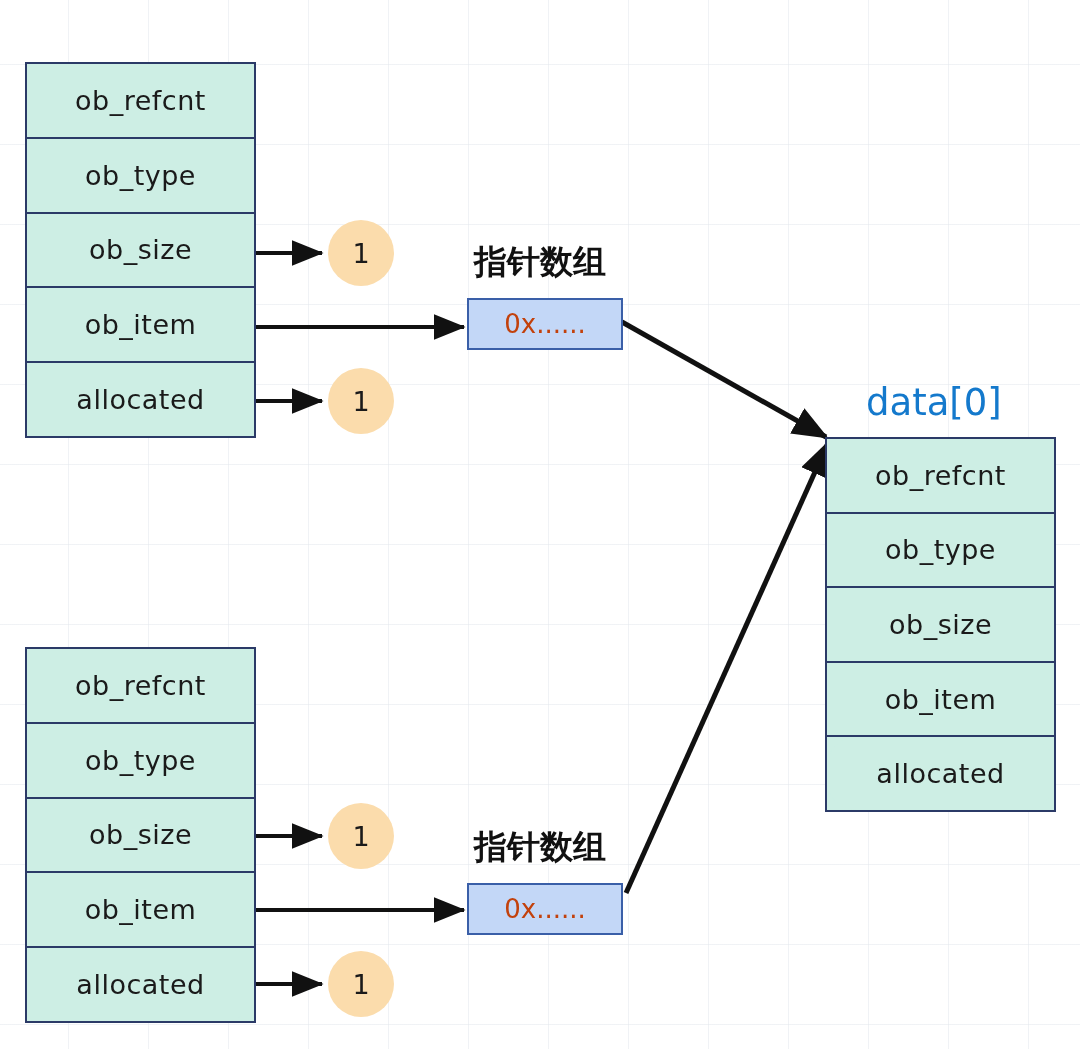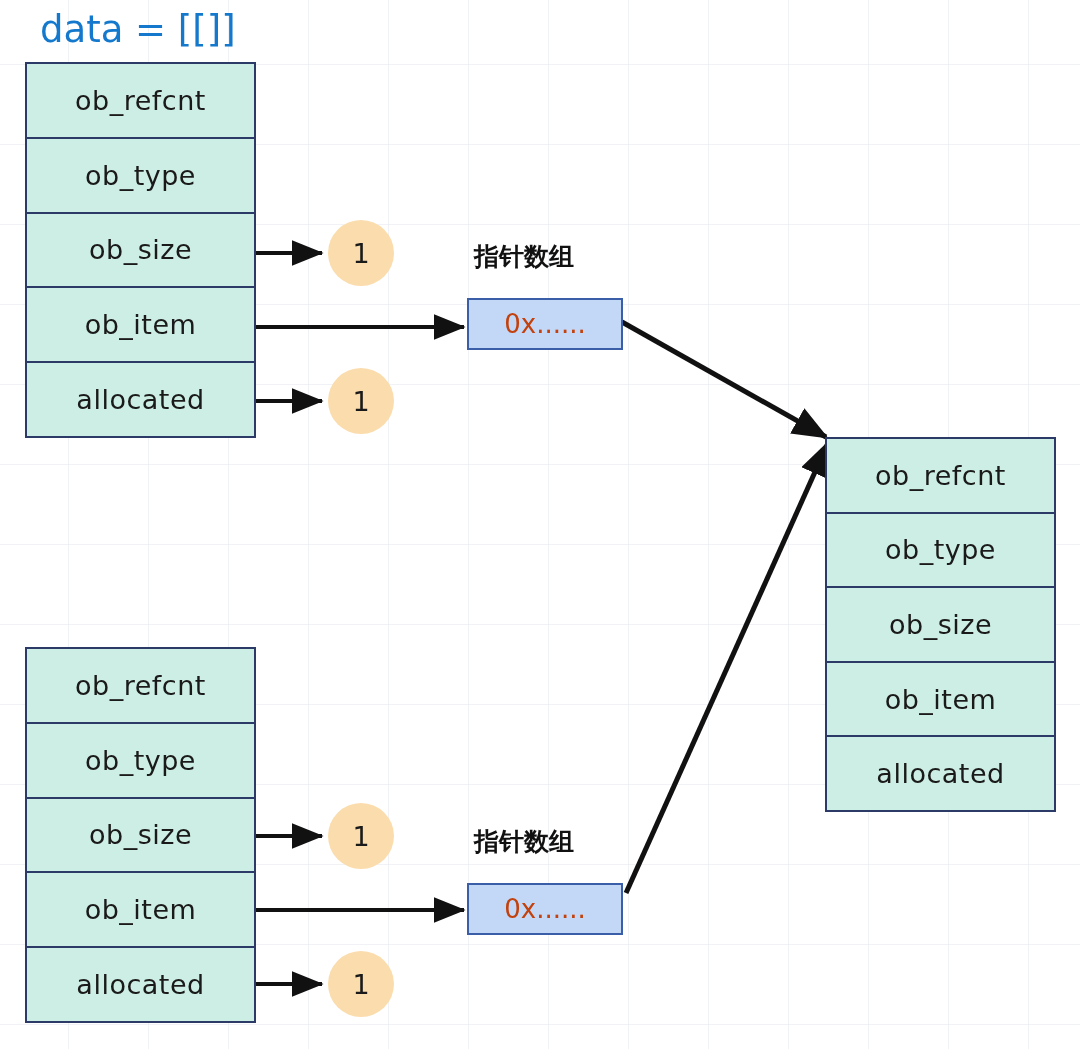--- a/index.html
+++ b/index.html
@@ -66,21 +66,21 @@
     font-size: 37px;
     font-family: "DejaVu Sans", sans-serif;
     white-space: nowrap;
     letter-spacing: 0px;
   }
   
   .ptr-label {
     position: absolute;
     color: #111111;
     font-weight: bold;
-    font-size: 25px;
+    font-size: 33px;
     font-family: "DejaVu Sans", sans-serif;
     white-space: nowrap;
   }
   .ptr-box {
     position: absolute;
     box-sizing: border-box;
     border: 2px solid #3a5fa8;
     background: #c3d7f7;
     display: flex;
     align-items: center;
@@ -127,21 +127,20 @@
 
     <line x1="256" y1="910" x2="464" y2="910" stroke="#111111" stroke-width="4" marker-end="url(#ah)"></line>
 
     <line x1="256" y1="984" x2="322" y2="984" stroke="#111111" stroke-width="4" marker-end="url(#ah)"></line>
 
     <line x1="622" y1="322" x2="826" y2="437" stroke="#111111" stroke-width="5" marker-end="url(#ah2)"></line>
 
     <line x1="626" y1="893" x2="828" y2="443" stroke="#111111" stroke-width="5" marker-end="url(#ah2)"></line>
   </svg>
 
-  <div class="struct-title" style="left:40px; top:8px;">data = [[]]</div>
 
   <div class="struct-box" style="left:25px; top:62px; width:231px; height:376px;">
     <div class="struct-row">ob_refcnt</div>
     <div class="struct-row">ob_type</div>
     <div class="struct-row">ob_size</div>
     <div class="struct-row">ob_item</div>
     <div class="struct-row">allocated</div>
   </div>
 
   <div class="count-circle" style="left:328px; top:220px; width:66px; height:66px;">1</div>
@@ -158,20 +157,21 @@
     <div class="struct-row">ob_item</div>
     <div class="struct-row">allocated</div>
   </div>
 
   <div class="count-circle" style="left:328px; top:803px; width:66px; height:66px;">1</div>
   <div class="count-circle" style="left:328px; top:951px; width:66px; height:66px;">1</div>
 
   <div class="ptr-label" style="left:474px; top:825px;">指针数组</div>
   <div class="ptr-box" style="left:467px; top:883px; width:156px; height:52px;">0x......</div>
 
+  <div class="struct-title" style="left:866px; top:381px;">data[0]</div>
 
   <div class="struct-box" style="left:825px; top:437px; width:231px; height:375px;">
     <div class="struct-row">ob_refcnt</div>
     <div class="struct-row">ob_type</div>
     <div class="struct-row">ob_size</div>
     <div class="struct-row">ob_item</div>
     <div class="struct-row">allocated</div>
   </div>
 
 </div>

